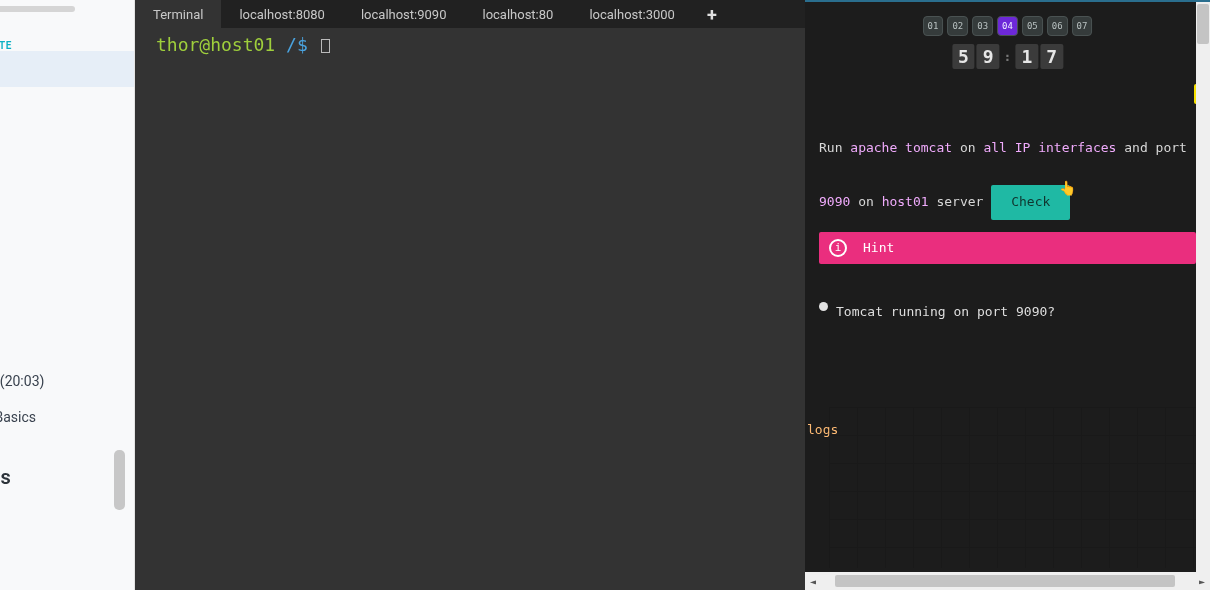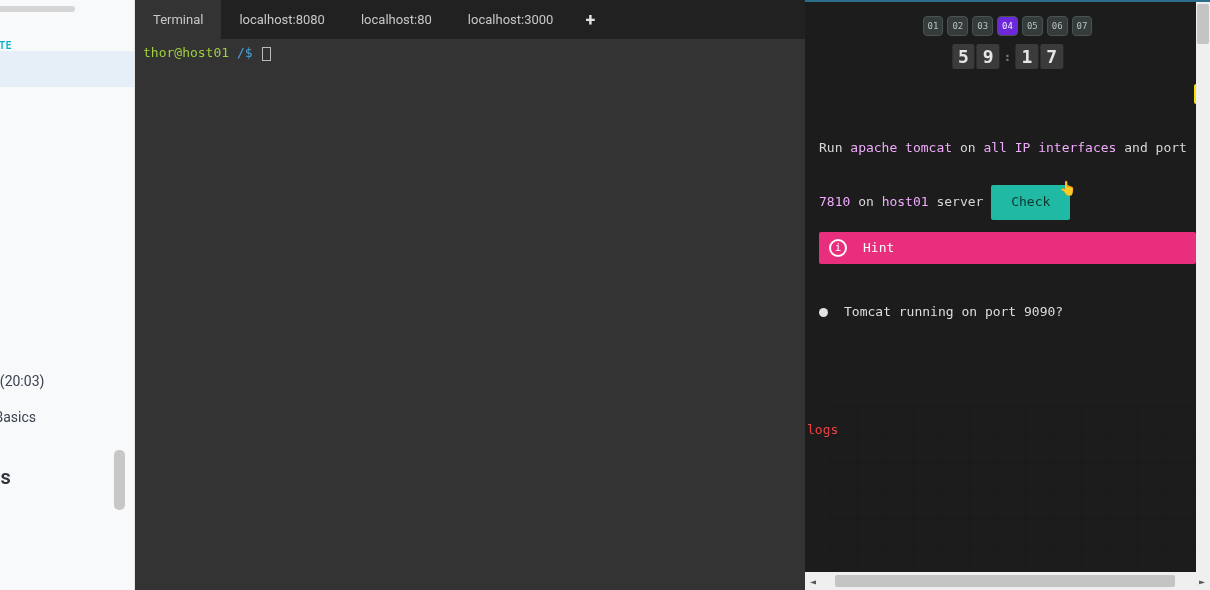--- a/index.html
+++ b/index.html
@@ -11,25 +11,25 @@
   .sidebar-top-bar { height: 6px; width: 105px; background: #d5d5d5; border-radius: 3px; margin: 6px 0 0 -30px; }
   .complete-tag { color: #0ab1c4; font-size: 10px; font-weight: 600; letter-spacing: .5px; margin: 28px 0 0 -20px; }
   .side-item { padding: 10px 0 10px 0; font-size: 14px; color: #39424e; white-space: nowrap; margin-left: -60px; }
   .side-item.active { background: #e6eef7; }
   .side-item.bullet::before { content: "●"; color: #c9cfd6; font-size: 8px; margin-right: 10px; }
   .side-heading { font-size: 20px; font-weight: 600; color: #2c333a; margin: 30px 0 6px -60px; white-space: nowrap; }
   .scrollbar-v { position: absolute; top: 450px; left: 114px; width: 11px; height: 60px; background: #c7c7c7; border-radius: 5px; }
 
   
   .terminal-pane { flex: 0 0 670px; display: flex; flex-direction: column; background: #2b2b2b; }
-  .tabbar { height: 39px; background: #212121; display: flex; align-items: stretch; }
+  .tabbar { height: 28px; background: #212121; display: flex; align-items: stretch; }
   .tab { color: #c8c8c8; font-size: 13px; padding: 0 18px; display: flex; align-items: center; cursor: pointer; }
   .tab.active { background: #333333; }
   .tab.new { font-size: 18px; font-weight: 700; color: #e0e0e0; padding: 0 14px; }
-  .term-body { flex: 1 1 auto; background: #333333; padding: 6px 8px; font-family: "Menlo","Consolas",monospace; font-size: 13px; color: #ddd; }
+  .term-body { flex: 1 1 auto; background: #333333; padding: 6px 21px; font-family: "Menlo","Consolas",monospace; font-size: 18px; color: #ddd; }
   .prompt-user { color: #9fcf3c; }
   .prompt-path { color: #4aa3df; }
   .cursor-box { display: inline-block; width: 9px; height: 14px; border: 1px solid #bbb; margin-left: 2px; vertical-align: middle; }
 
   
   .right-pane { flex: 1 1 auto; background: #1c1c1c; position: relative; color: #d7d7d7; font-family: "Menlo","Consolas",monospace; font-size: 13px; overflow: hidden; border-top: 2px solid #2a6e8e; }
   .step-pills { position: absolute; top: 14px; left: 50%; transform: translateX(-50%); display: flex; gap: 4px; }
   .pill { background: #353b3b; color: #b8c0c0; font-size: 9px; padding: 4px 4px; border-radius: 4px; border: 1px solid #4a5252; cursor: pointer; }
   .pill.active { background: #6d28d9; color: #eef; }
   .timer { position: absolute; top: 42px; left: 50%; transform: translateX(-50%); display: flex; gap: 2px; }
@@ -37,23 +37,23 @@
   .colon { color: #777; align-self: center; padding: 0 2px; font-weight: 600; }
   .skip-btn { position: absolute; top: 82px; right: 0; width: 16px; height: 20px; background: #f6e000; color: #000; font-size: 10px; display: flex; align-items: center; justify-content: center; border-radius: 2px 0 0 2px; cursor: pointer; }
   .task-body { position: absolute; top: 136px; left: 14px; right: 14px; line-height: 1.6; }
   .kw { color: #f0abfc; }
   .sub { color: #9ea4a4; font-size: 12px; display: block; margin-top: 14px; }
   .sub .path { color: #d4b83a; }
   .check-btn { margin-top: 26px; display: inline-block; background: #1fb9a4; color: #10352f; padding: 7px 20px; font-size: 13px; border-radius: 2px; cursor: pointer; position: relative; }
   .cursor-hand { position: absolute; right: -6px; top: -8px; font-size: 14px; }
   .hint-bar { margin-top: 12px; background: #ea2e7e; color: #fff; display: flex; align-items: center; padding: 6px 10px; border-radius: 2px; font-size: 13px; }
   .hint-bar .info-icon { width: 18px; height: 18px; border: 2px solid #fff; border-radius: 50%; display: inline-flex; align-items: center; justify-content: center; font-size: 11px; margin-right: 16px; }
-  .checklist { margin-top: 38px; font-size: 13px; color: #dedede; display: flex; align-items: center; gap: 16px; }
+  .checklist { margin-top: 38px; font-size: 13px; color: #dedede; display: flex; align-items: flex-start; gap: 8px; }
   .dot { width: 9px; height: 9px; border-radius: 50%; background: #e2e2e2; }
-  .logs-link { position: absolute; left: 2px; top: 420px; color: #ef4444; font-size: 13px; cursor: pointer; }
+  .logs-link { position: absolute; left: 2px; top: 420px; color: #fdba74; font-size: 13px; cursor: pointer; }
   .pattern { position: absolute; left: 24px; right: 0; top: 405px; bottom: 22px;
     background-image:
       linear-gradient(#141414 1px, transparent 1px),
       linear-gradient(90deg, #141414 1px, transparent 1px);
     background-size: 28px 28px; opacity: .35; }
   .hscroll { position: absolute; left: 0; right: 0; bottom: 0; height: 18px; background: #efefef; display: flex; align-items: center; }
   .hscroll .arrow { width: 16px; height: 16px; color: #555; font-size: 10px; display: flex; align-items: center; justify-content: center; cursor: pointer; }
   .hscroll .track { flex: 1; height: 14px; background: #efefef; position: relative; }
   .hscroll .thumb { position: absolute; left: 14px; top: 1px; height: 12px; width: 340px; background: #c4c4c4; border-radius: 2px; }
   .vscroll-right { position: absolute; top: 0; right: 0; width: 14px; height: calc(100% - 18px); background: #efefef; }
@@ -84,20 +84,21 @@
     <div class="side-item bullet">Basics (20:03)</div>
     <div class="side-item bullet">&amp; TLS Basics</div>
 
     <div class="side-heading">quisites</div>
   </div>
 
   <div class="terminal-pane">
     <div class="tabbar">
       <div class="tab active">Terminal</div>
       <div class="tab">localhost:8080</div>
+      <div class="tab">localhost:9090</div>
       <div class="tab">localhost:80</div>
       <div class="tab">localhost:3000</div>
       <div class="tab new">+</div>
     </div>
     <div class="term-body">
       <span class="prompt-user">thor@host01</span>
       <span> </span>
       <span class="prompt-path">/$</span>
       <span class="cursor-box"></span>
     </div>
@@ -126,21 +127,21 @@
     <div class="skip-btn">
       <span>▶|</span>
     </div>
 
     <div class="task-body">
       <span>Run </span>
       <span class="kw">apache tomcat</span>
       <span> on </span>
       <span class="kw">all IP interfaces</span>
       <span> and port </span>
-      <span class="kw">7810</span>
+      <span class="kw">9090</span>
       <span> on </span>
       <span class="kw">host01</span>
       <span> server</span>
 
 
       <div class="check-btn">
         <span>Check</span>
         <span class="cursor-hand">👆</span>
       </div>
 

